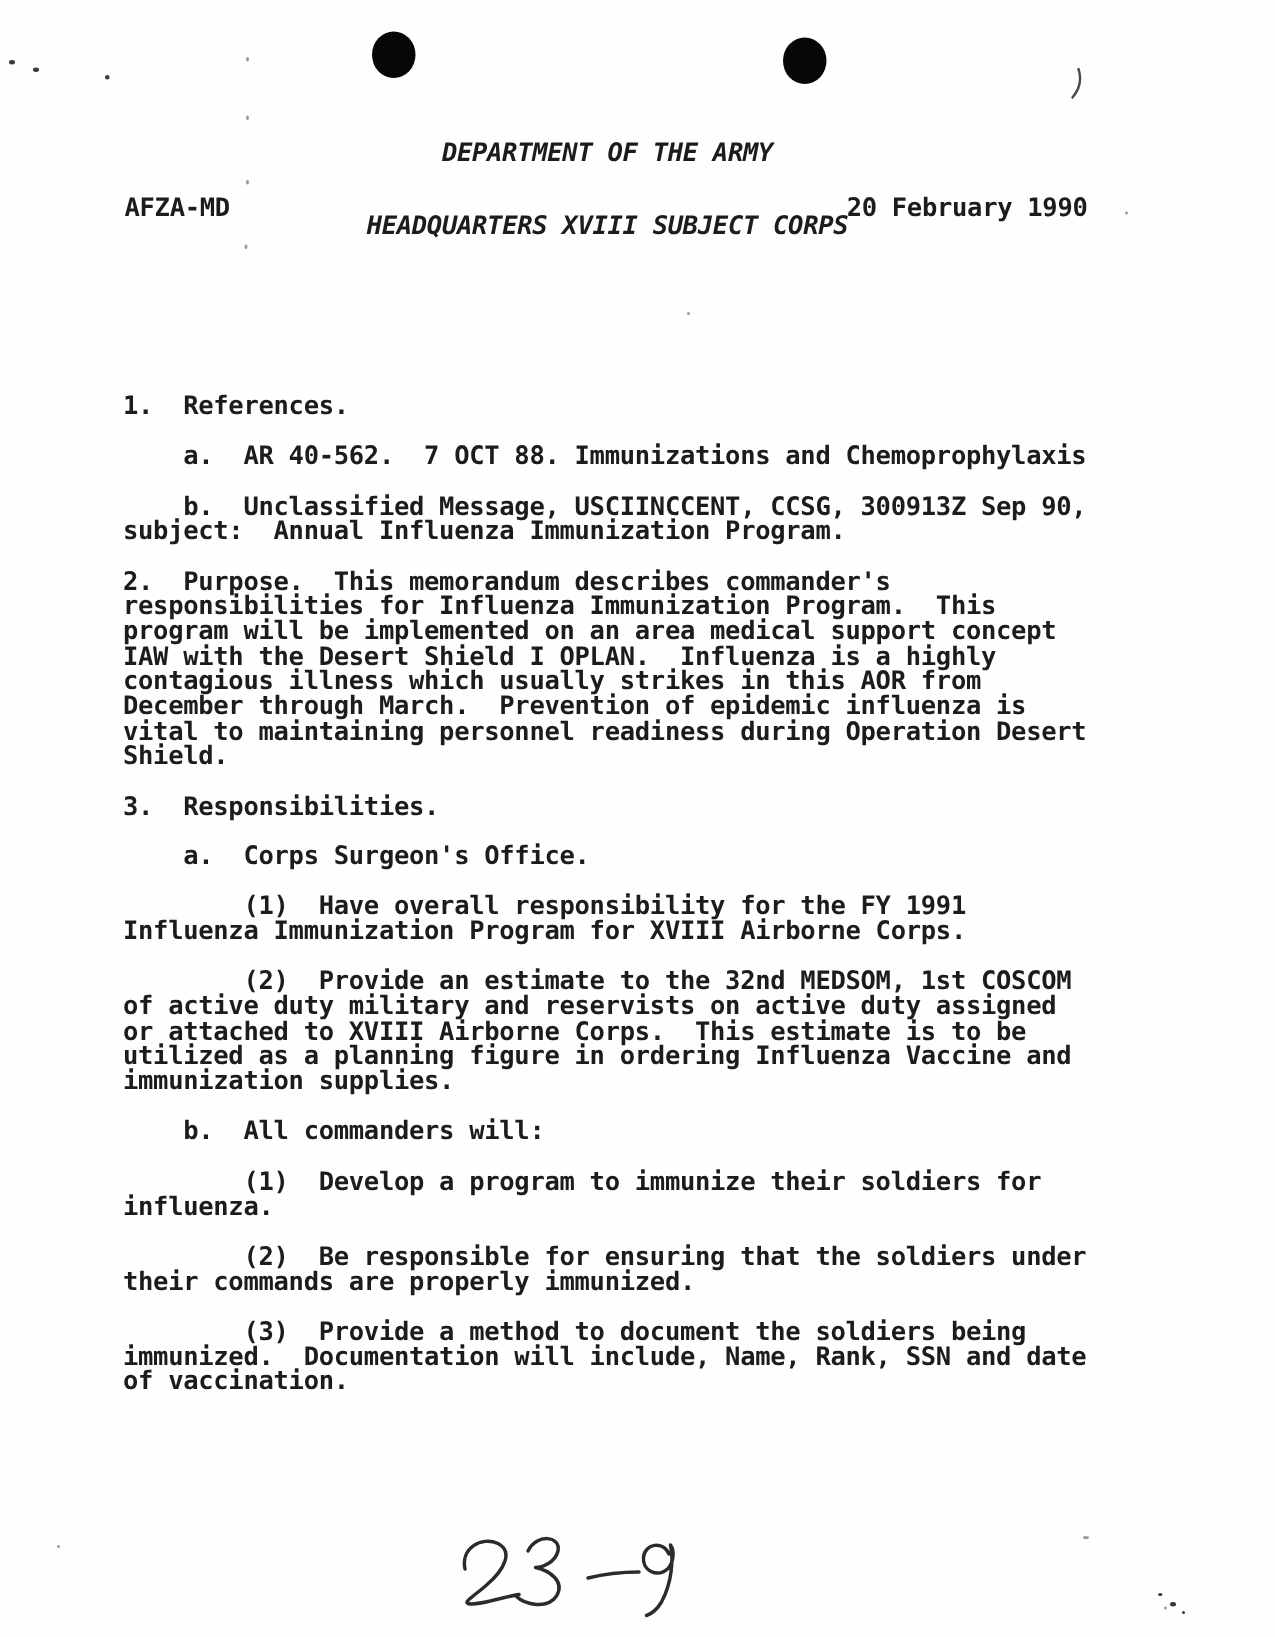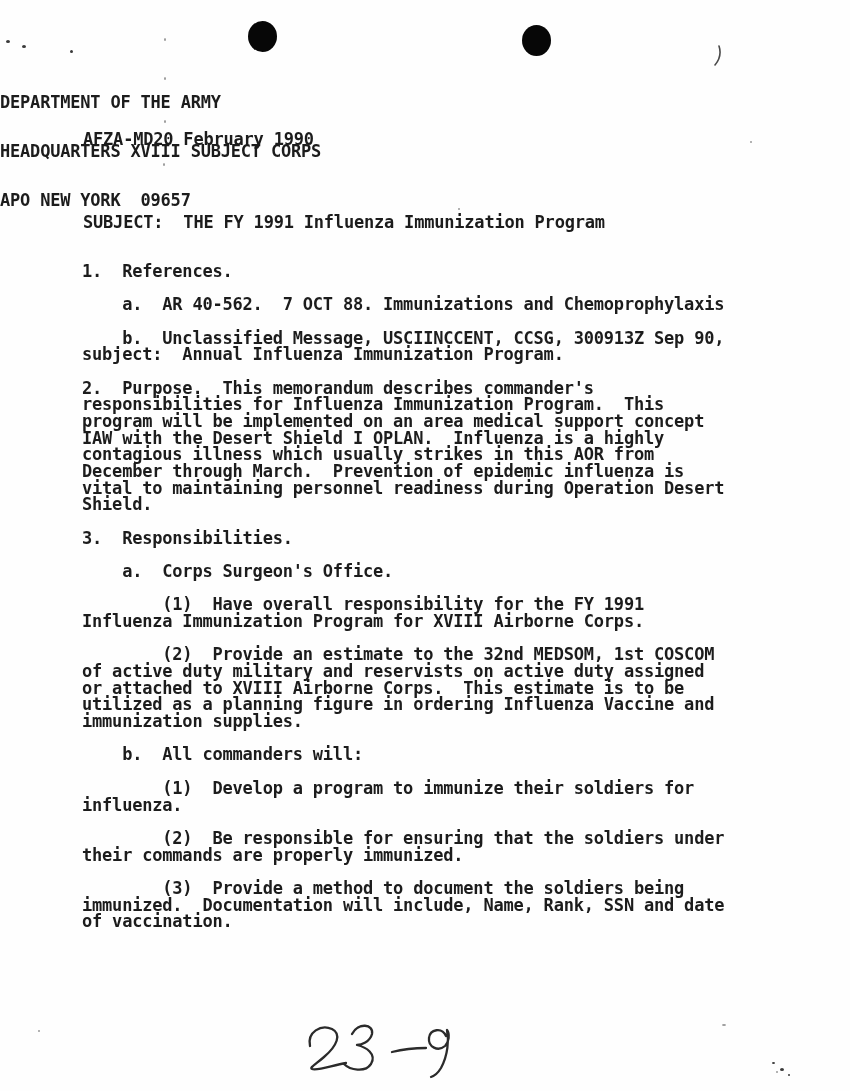--- a/index.html
+++ b/index.html
@@ -18,26 +18,29 @@
   }
   .typed {
     font-size: 17px;
     line-height: 16.67px;
     letter-spacing: -0.2px;
     white-space: pre;
   }
   .letterhead {
     position: absolute;
     top: 62px; left: 0; width: 810px;
+    text-align: center;
     line-height: 16.2px;
+    font-style: italic;
   }
   .office-row {
     position: absolute;
     top: 131px; left: 83px; width: 642px;
     display: flex;
+    justify-content: space-between;
   }
   .memo-line   { position: absolute; top: 181px; left: 83px; }
   .subject-line{ position: absolute; top: 214px; left: 83px; }
   .memo-body {
     position: absolute;
     top: 263px; left: 82px;
     margin: 0;
     font: inherit;
     font-size: 17px;
     line-height: 16.67px;
@@ -71,30 +74,28 @@
 <body>
 
 <div class="page">
 
   <div class="hole hole-left"></div>
   <div class="hole hole-right"></div>
 
   <div class="letterhead typed">
     <div>DEPARTMENT OF THE ARMY</div>
     <div>HEADQUARTERS XVIII SUBJECT CORPS</div>
-    <div>APO NEW YORK  09657</div>
   </div>
 
   <div class="office-row typed">
     <span>AFZA-MD</span>
     <span>20 February 1990</span>
   </div>
 
 
-  <div class="subject-line typed">SUBJECT:  THE FY 1991 Influenza Immunization Program</div>
 
   <pre class="memo-body typed">1.  References.
 
     a.  AR 40-562.  7 OCT 88. Immunizations and Chemoprophylaxis
 
     b.  Unclassified Message, USCIINCCENT, CCSG, 300913Z Sep 90,
 subject:  Annual Influenza Immunization Program.
 
 2.  Purpose.  This memorandum describes commander's
 responsibilities for Influenza Immunization Program.  This

